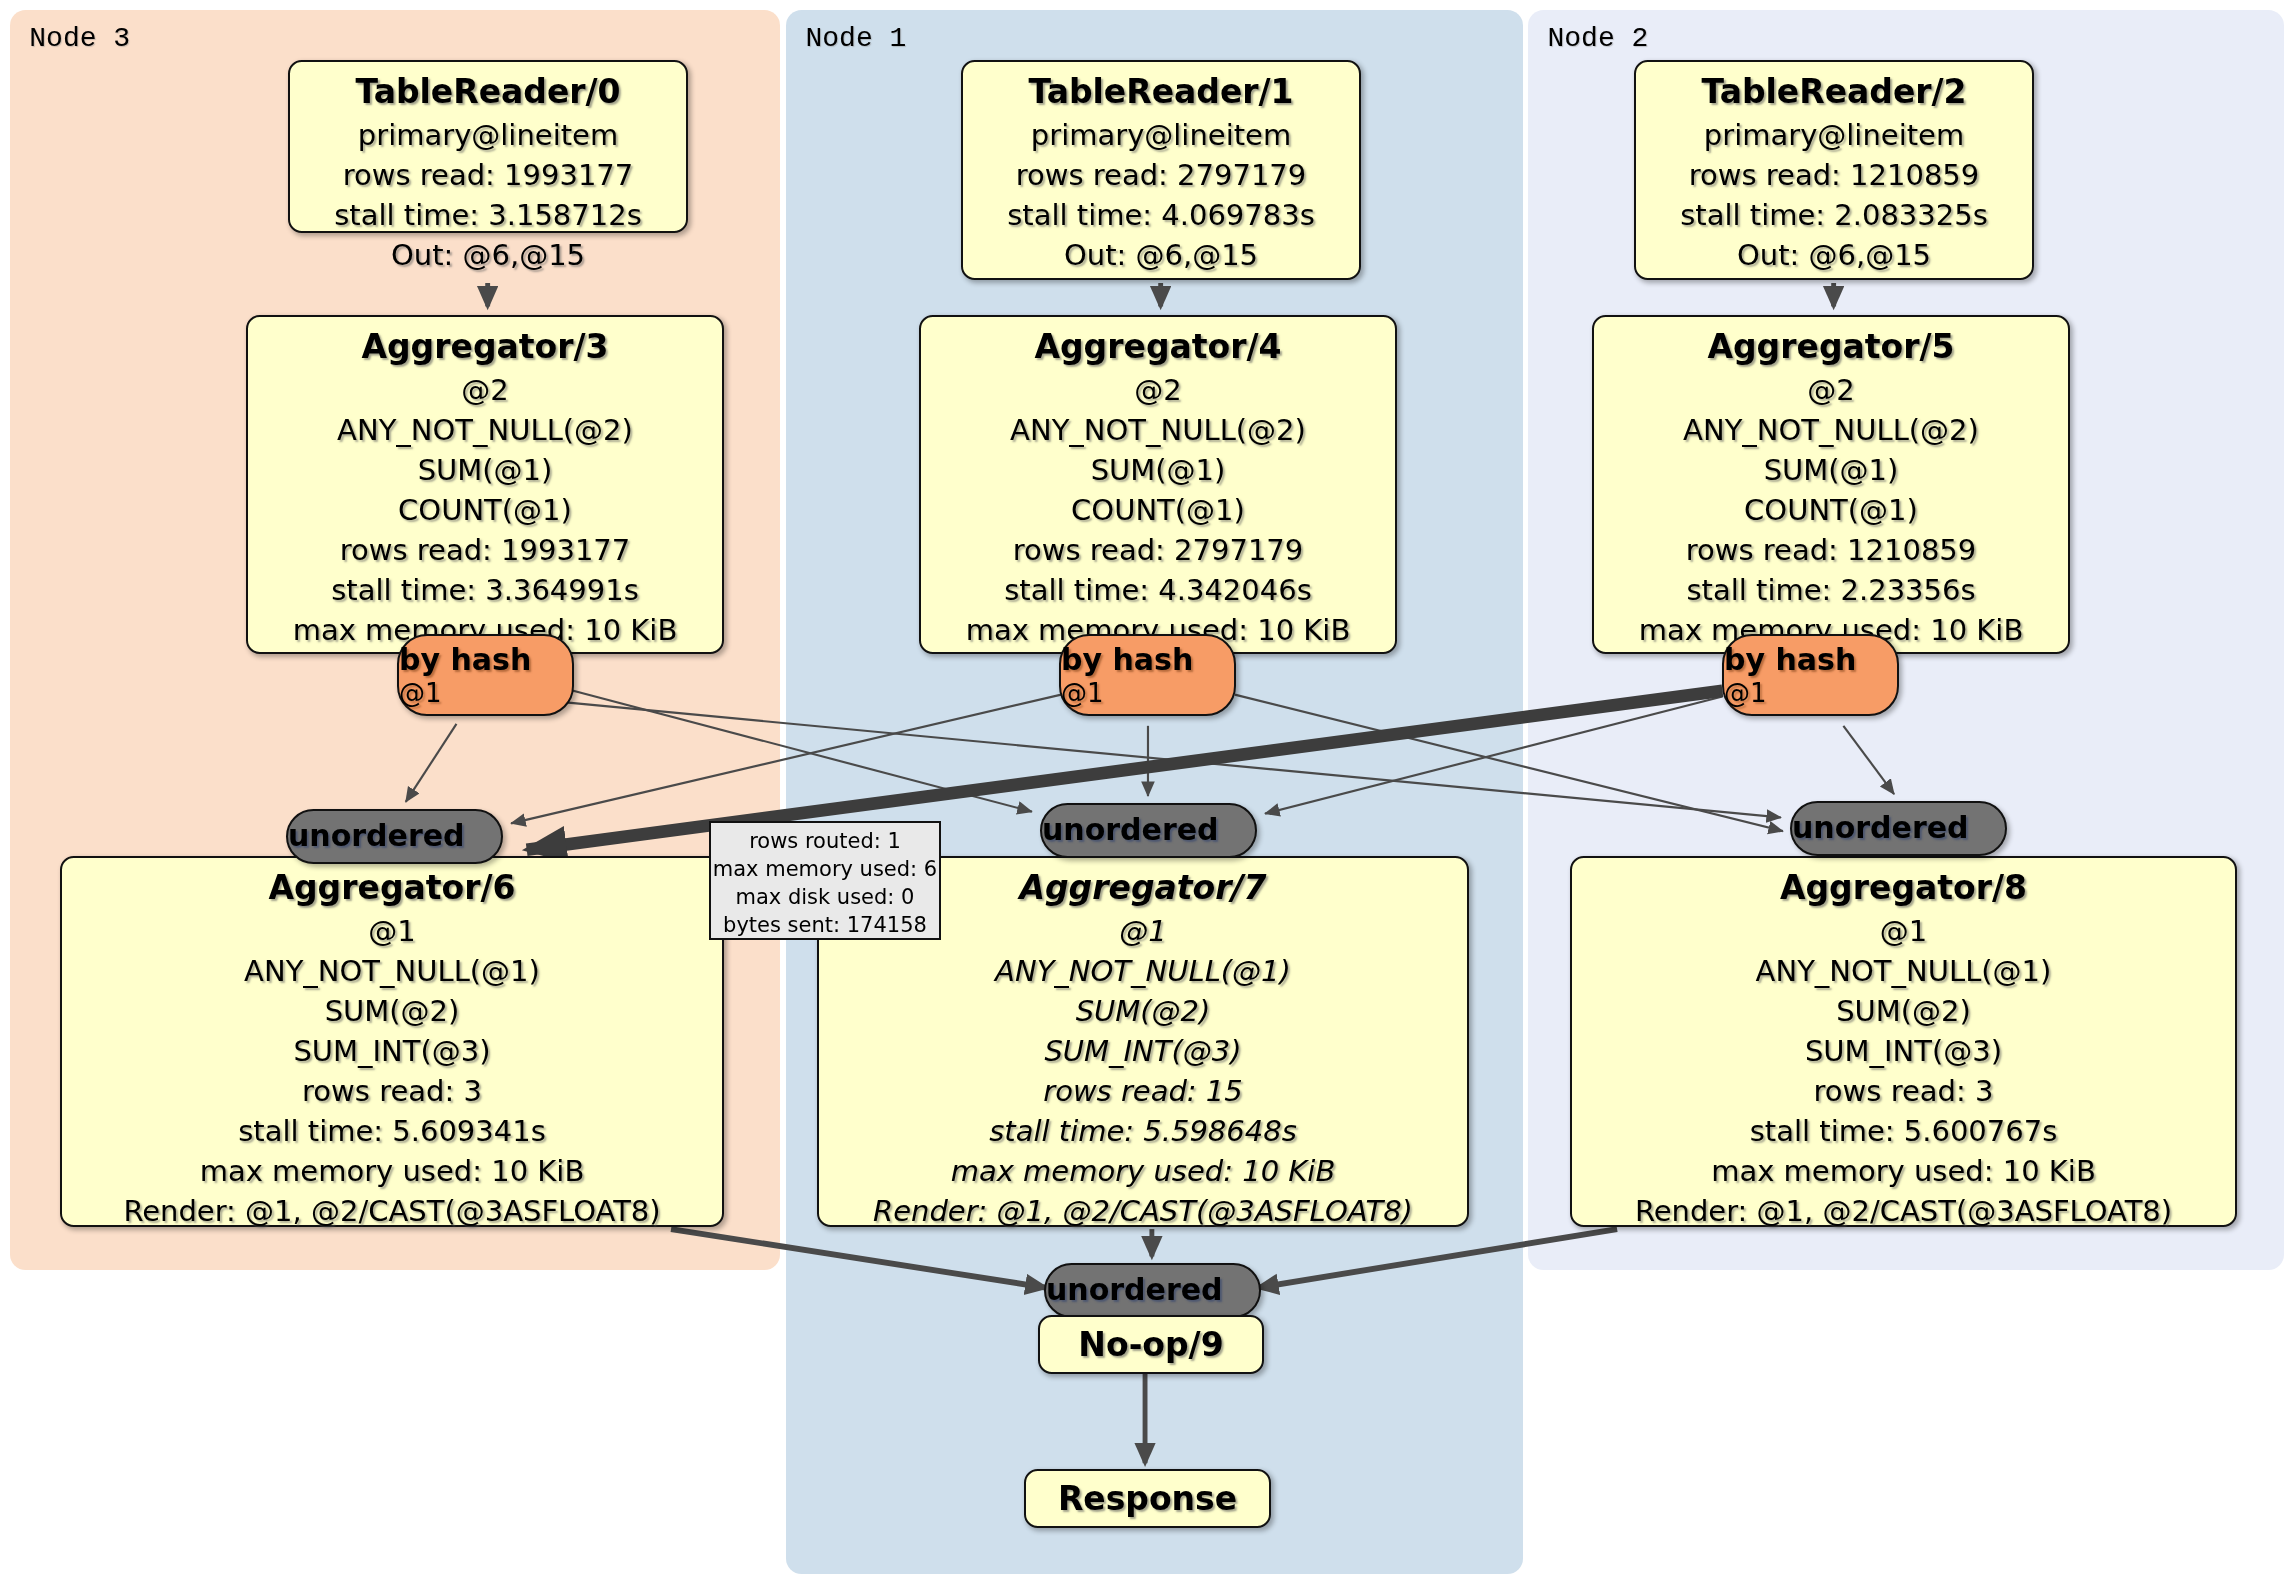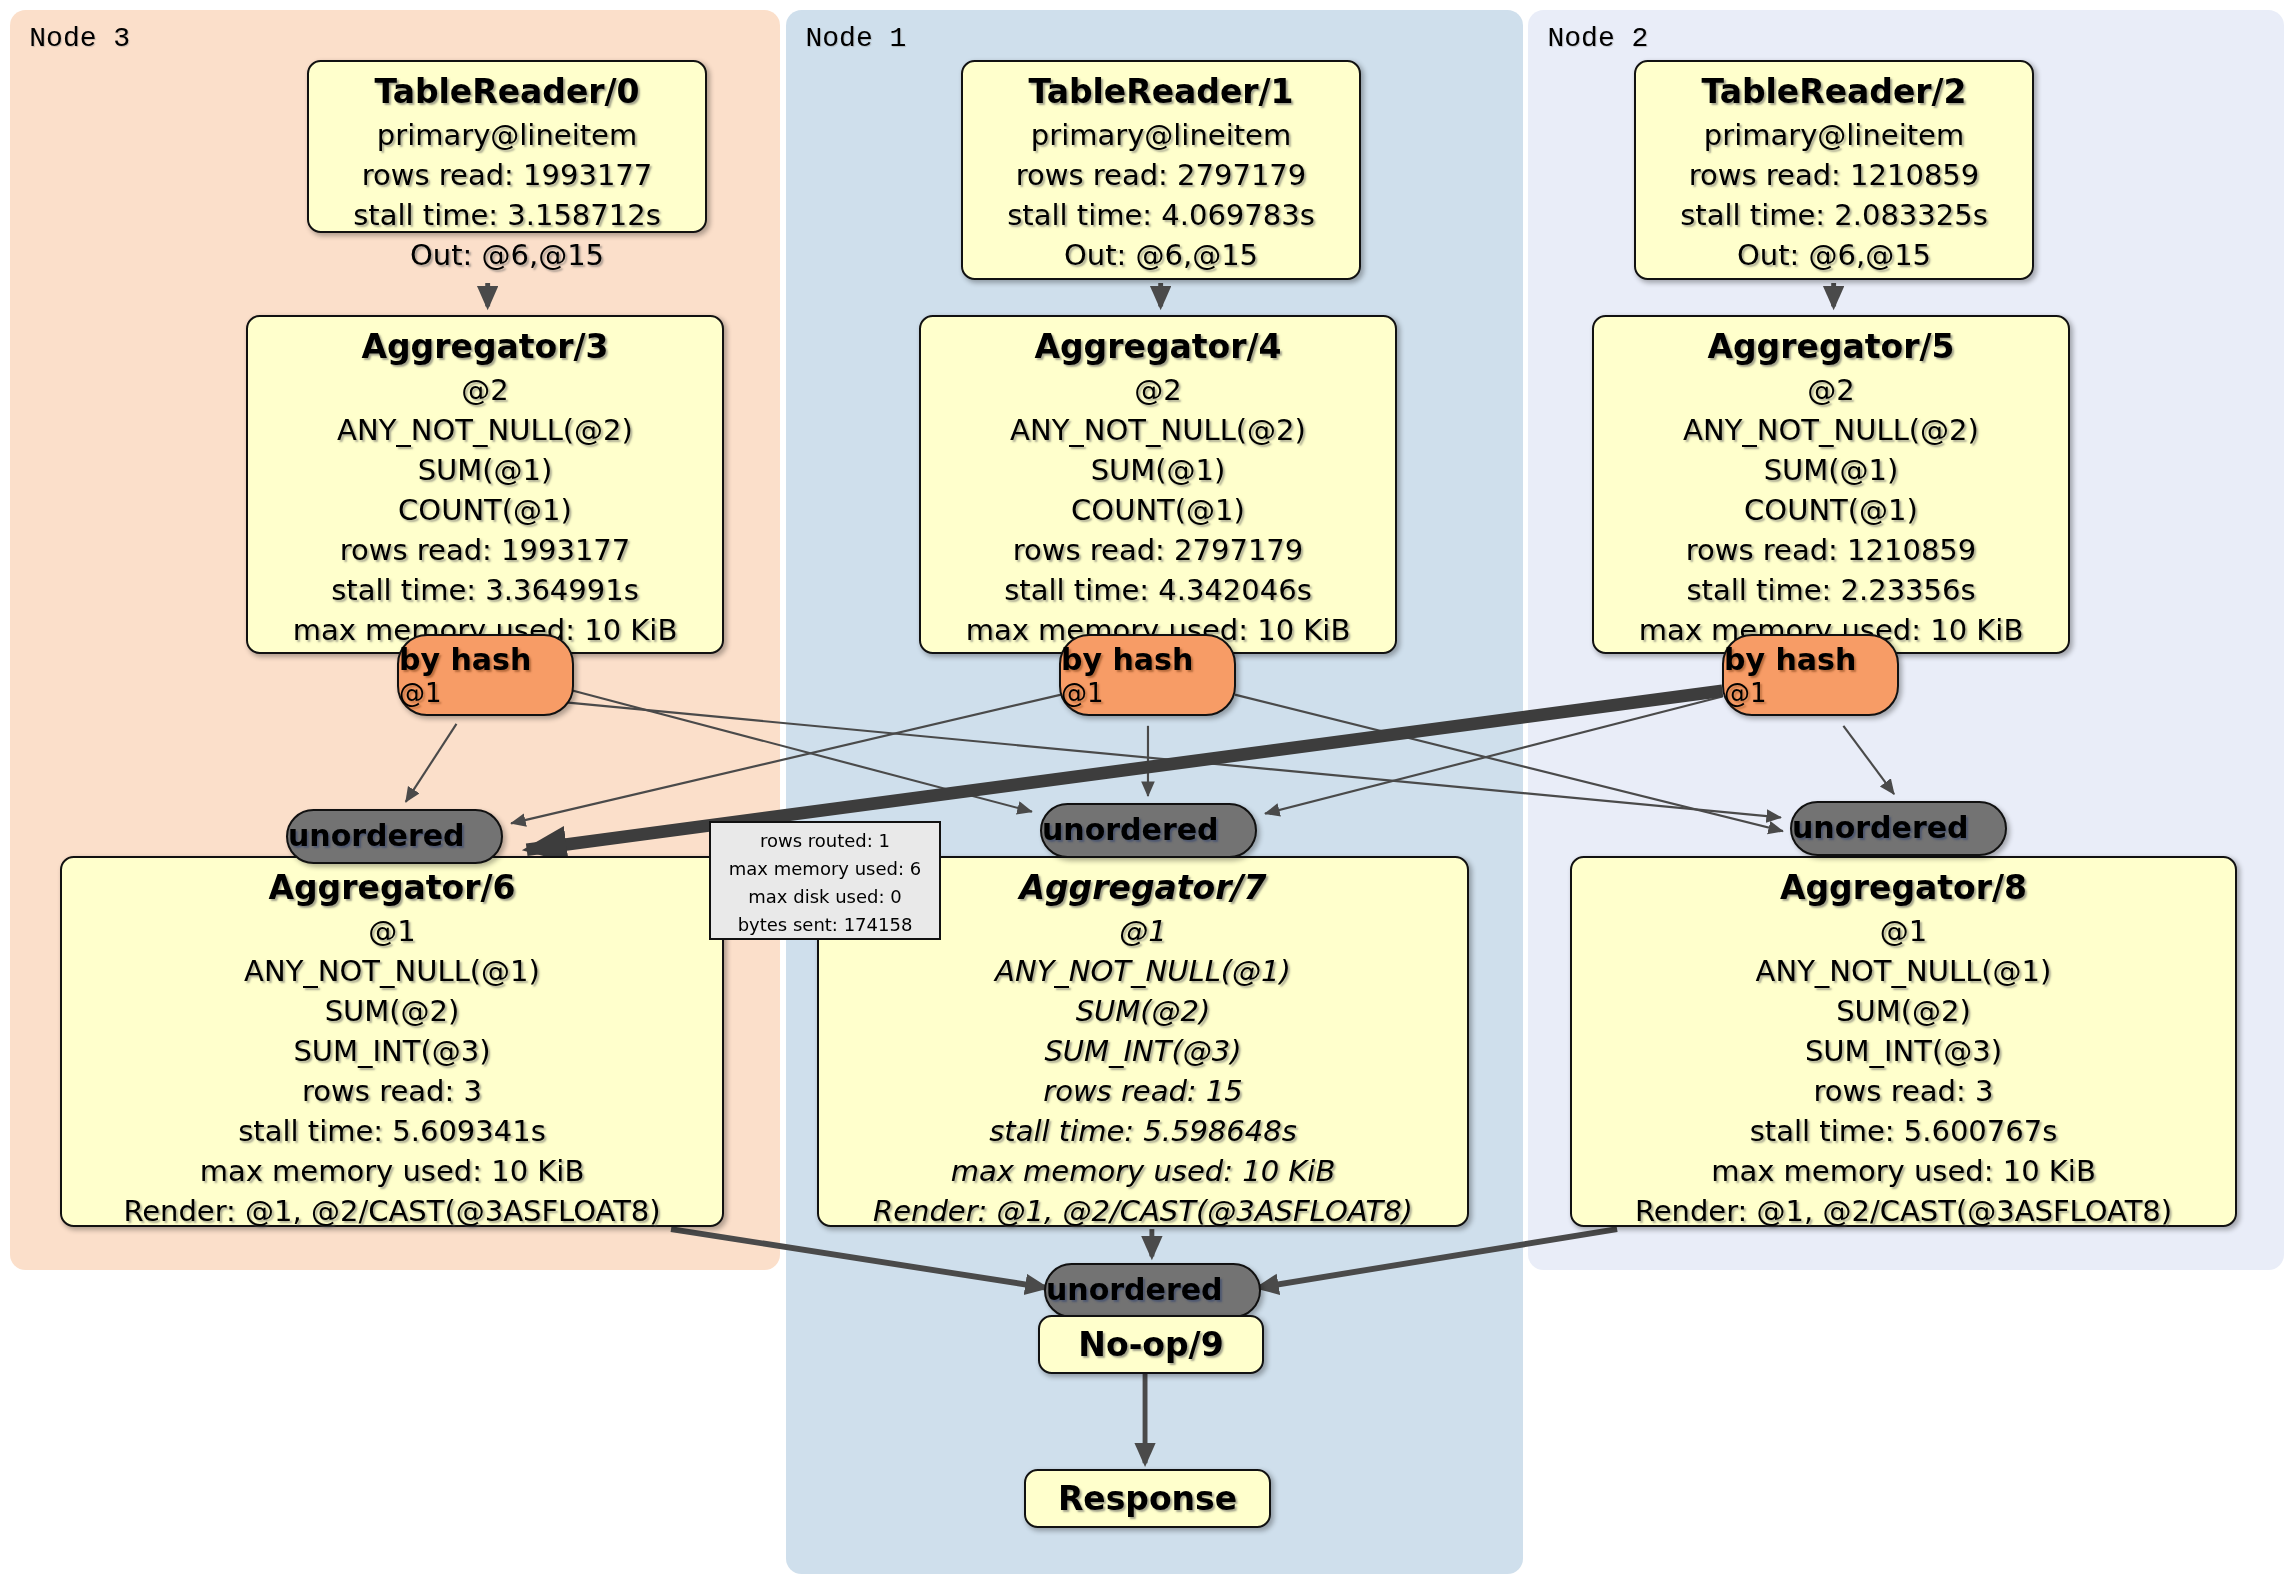--- a/index.html
+++ b/index.html
@@ -36,21 +36,21 @@
   }
   .pill.byhash{background:#f79c66;}
   .pill.byhash .pill-title{font-size:30px;font-weight:bold;line-height:39px;padding-top:3.9px;text-shadow:2px 2px 2px rgba(120,60,20,.5);}
   .pill.byhash .pill-sub{font-size:26px;line-height:29px;text-shadow:2px 2px 2px rgba(120,60,20,.4);}
   .pill.unordered{background:#737373;}
   .pill.unordered .pill-title{font-size:30px;font-weight:bold;line-height:49px;text-shadow:2px 2px 2px rgba(40,60,110,.5);}
   .tooltip{
     position:absolute;background:#e9e9e9;border:2.4px solid #111;
     text-align:center;box-sizing:border-box;padding-top:3.9px;
   }
-  .tooltip .box-line{font-size:18px;line-height:28px;text-shadow:none;}
+  .tooltip .box-line{font-size:21px;line-height:28px;text-shadow:none;}
 </style>
 </head>
 <body>
 
 <div class="stage">
 
   <section class="panel" style="left:9.8px;top:9.8px;width:770px;height:1260px;background:#fbdfca;">
     <span class="panel-label">Node 3</span>
   </section>
   <section class="panel" style="left:786px;top:9.8px;width:737px;height:1564px;background:#cfdfec;">
@@ -88,21 +88,21 @@
 
     <line x1="1766" y1="708" x2="540" y2="871" stroke="#3d3d3d" stroke-width="13" marker-end="url(#arr-l)"></line>
 
     <line x1="688" y1="1260" x2="1072" y2="1320" stroke="#4a4a4a" stroke-width="6" marker-end="url(#arr-m)"></line>
     <line x1="1181" y1="1260" x2="1181" y2="1288" stroke="#4a4a4a" stroke-width="5" marker-end="url(#arr-m)"></line>
     <line x1="1658" y1="1260" x2="1290" y2="1320" stroke="#4a4a4a" stroke-width="6" marker-end="url(#arr-m)"></line>
 
     <line x1="1174" y1="1408" x2="1174" y2="1500" stroke="#4a4a4a" stroke-width="5" marker-end="url(#arr-m)"></line>
   </svg>
 
-  <div class="nodebox" style="left:288px;top:60px;width:400px;height:173px;margin-left:19px;">
+  <div class="nodebox" style="left:288px;top:60px;width:400px;height:173px;">
     <div class="title">TableReader/0</div>
     <div>
         <div class="box-line">primary@lineitem</div>
         <div class="box-line">rows read: 1993177</div>
         <div class="box-line">stall time: 3.158712s</div>
         <div class="box-line">Out: @6,@15</div>
       </div>
   </div>
   <div class="nodebox" style="left:961px;top:60px;width:400px;height:220px;">
     <div class="title">TableReader/1</div>

